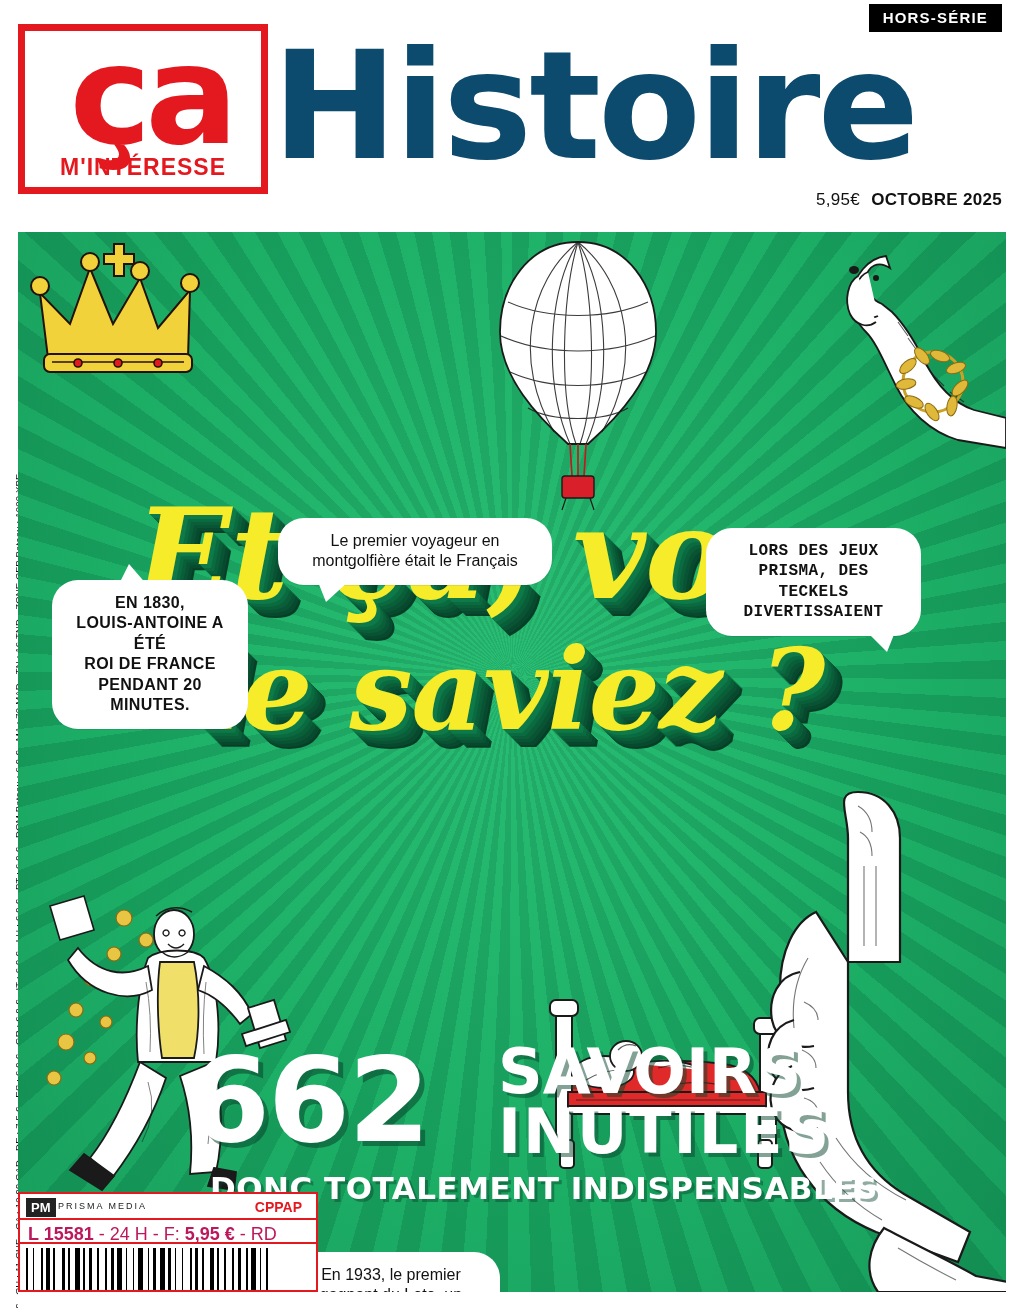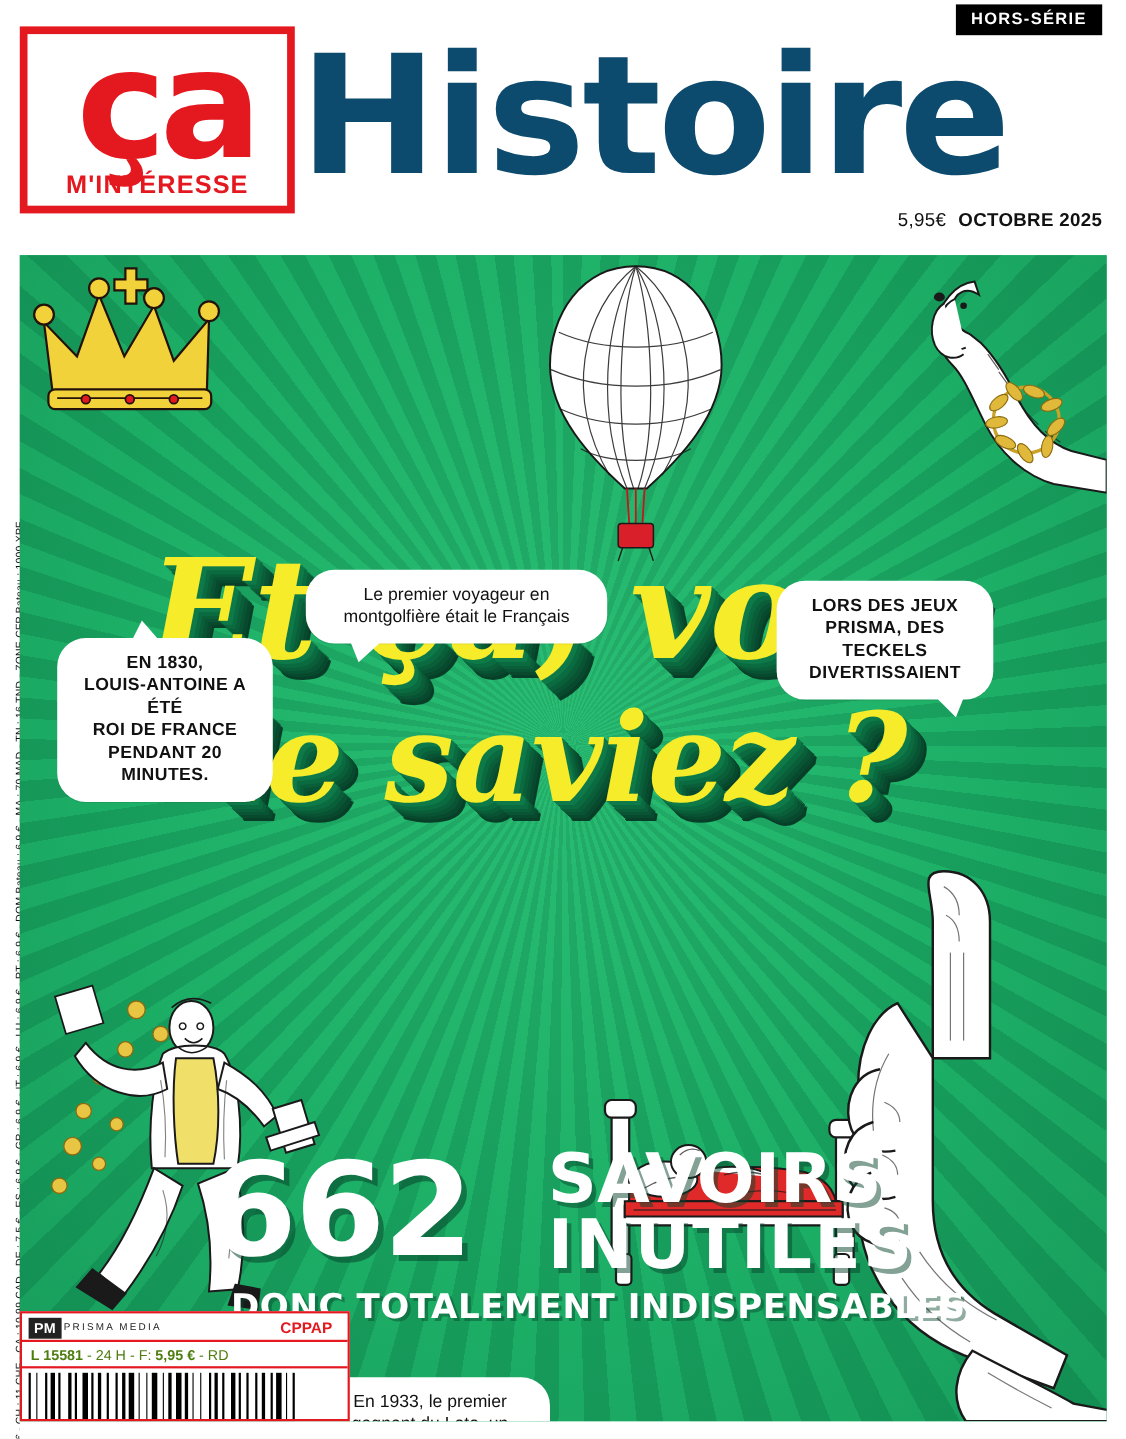--- a/index.html
+++ b/index.html
@@ -135,21 +135,21 @@
     left: 260px; top: 286px; width: 274px;
   }
   #bubble-montgolfiere .tail {
     left: 40px; bottom: -17px;
     border-left: 8px solid transparent;
     border-right: 22px solid transparent;
     border-top: 20px solid #ffffff;
   }
   
   #bubble-teckels {
-    left: 688px; top: 296px; width: 197px;
+    left: 688px; top: 296px; width: 215px; font-family: Liberation Mono, monospace;
   }
   #bubble-teckels .tail {
     right: 26px; bottom: -16px;
     border-left: 20px solid transparent;
     border-right: 8px solid transparent;
     border-top: 20px solid #ffffff;
   }
   
   #bubble-loto {
     left: 264px; top: 1020px; width: 218px;
@@ -257,21 +257,21 @@
   .cppap {
     position: absolute; right: 14px; top: 5px;
     color: #e4181f; font-weight: bold; font-size: 14px;
   }
   .footer-mid {
     position: relative; height: 24px;
     border-bottom: 2px solid #e4181f;
   }
   .issn {
     position: absolute; left: 8px; top: 4px;
-    font-size: 13px; color: #4d7c0f;
+    font-size: 18px; color: #be185d;
   }
   .issn b { font-weight: bold; }
   .barcode {
     position: absolute; left: 6px; top: 54px;
     width: 286px; height: 42px;
     display: flex; align-items: flex-end;
   }
   .bar { height: 100%; background: #000000; margin-right: 1px; }
   .side-text {
     position: absolute;

